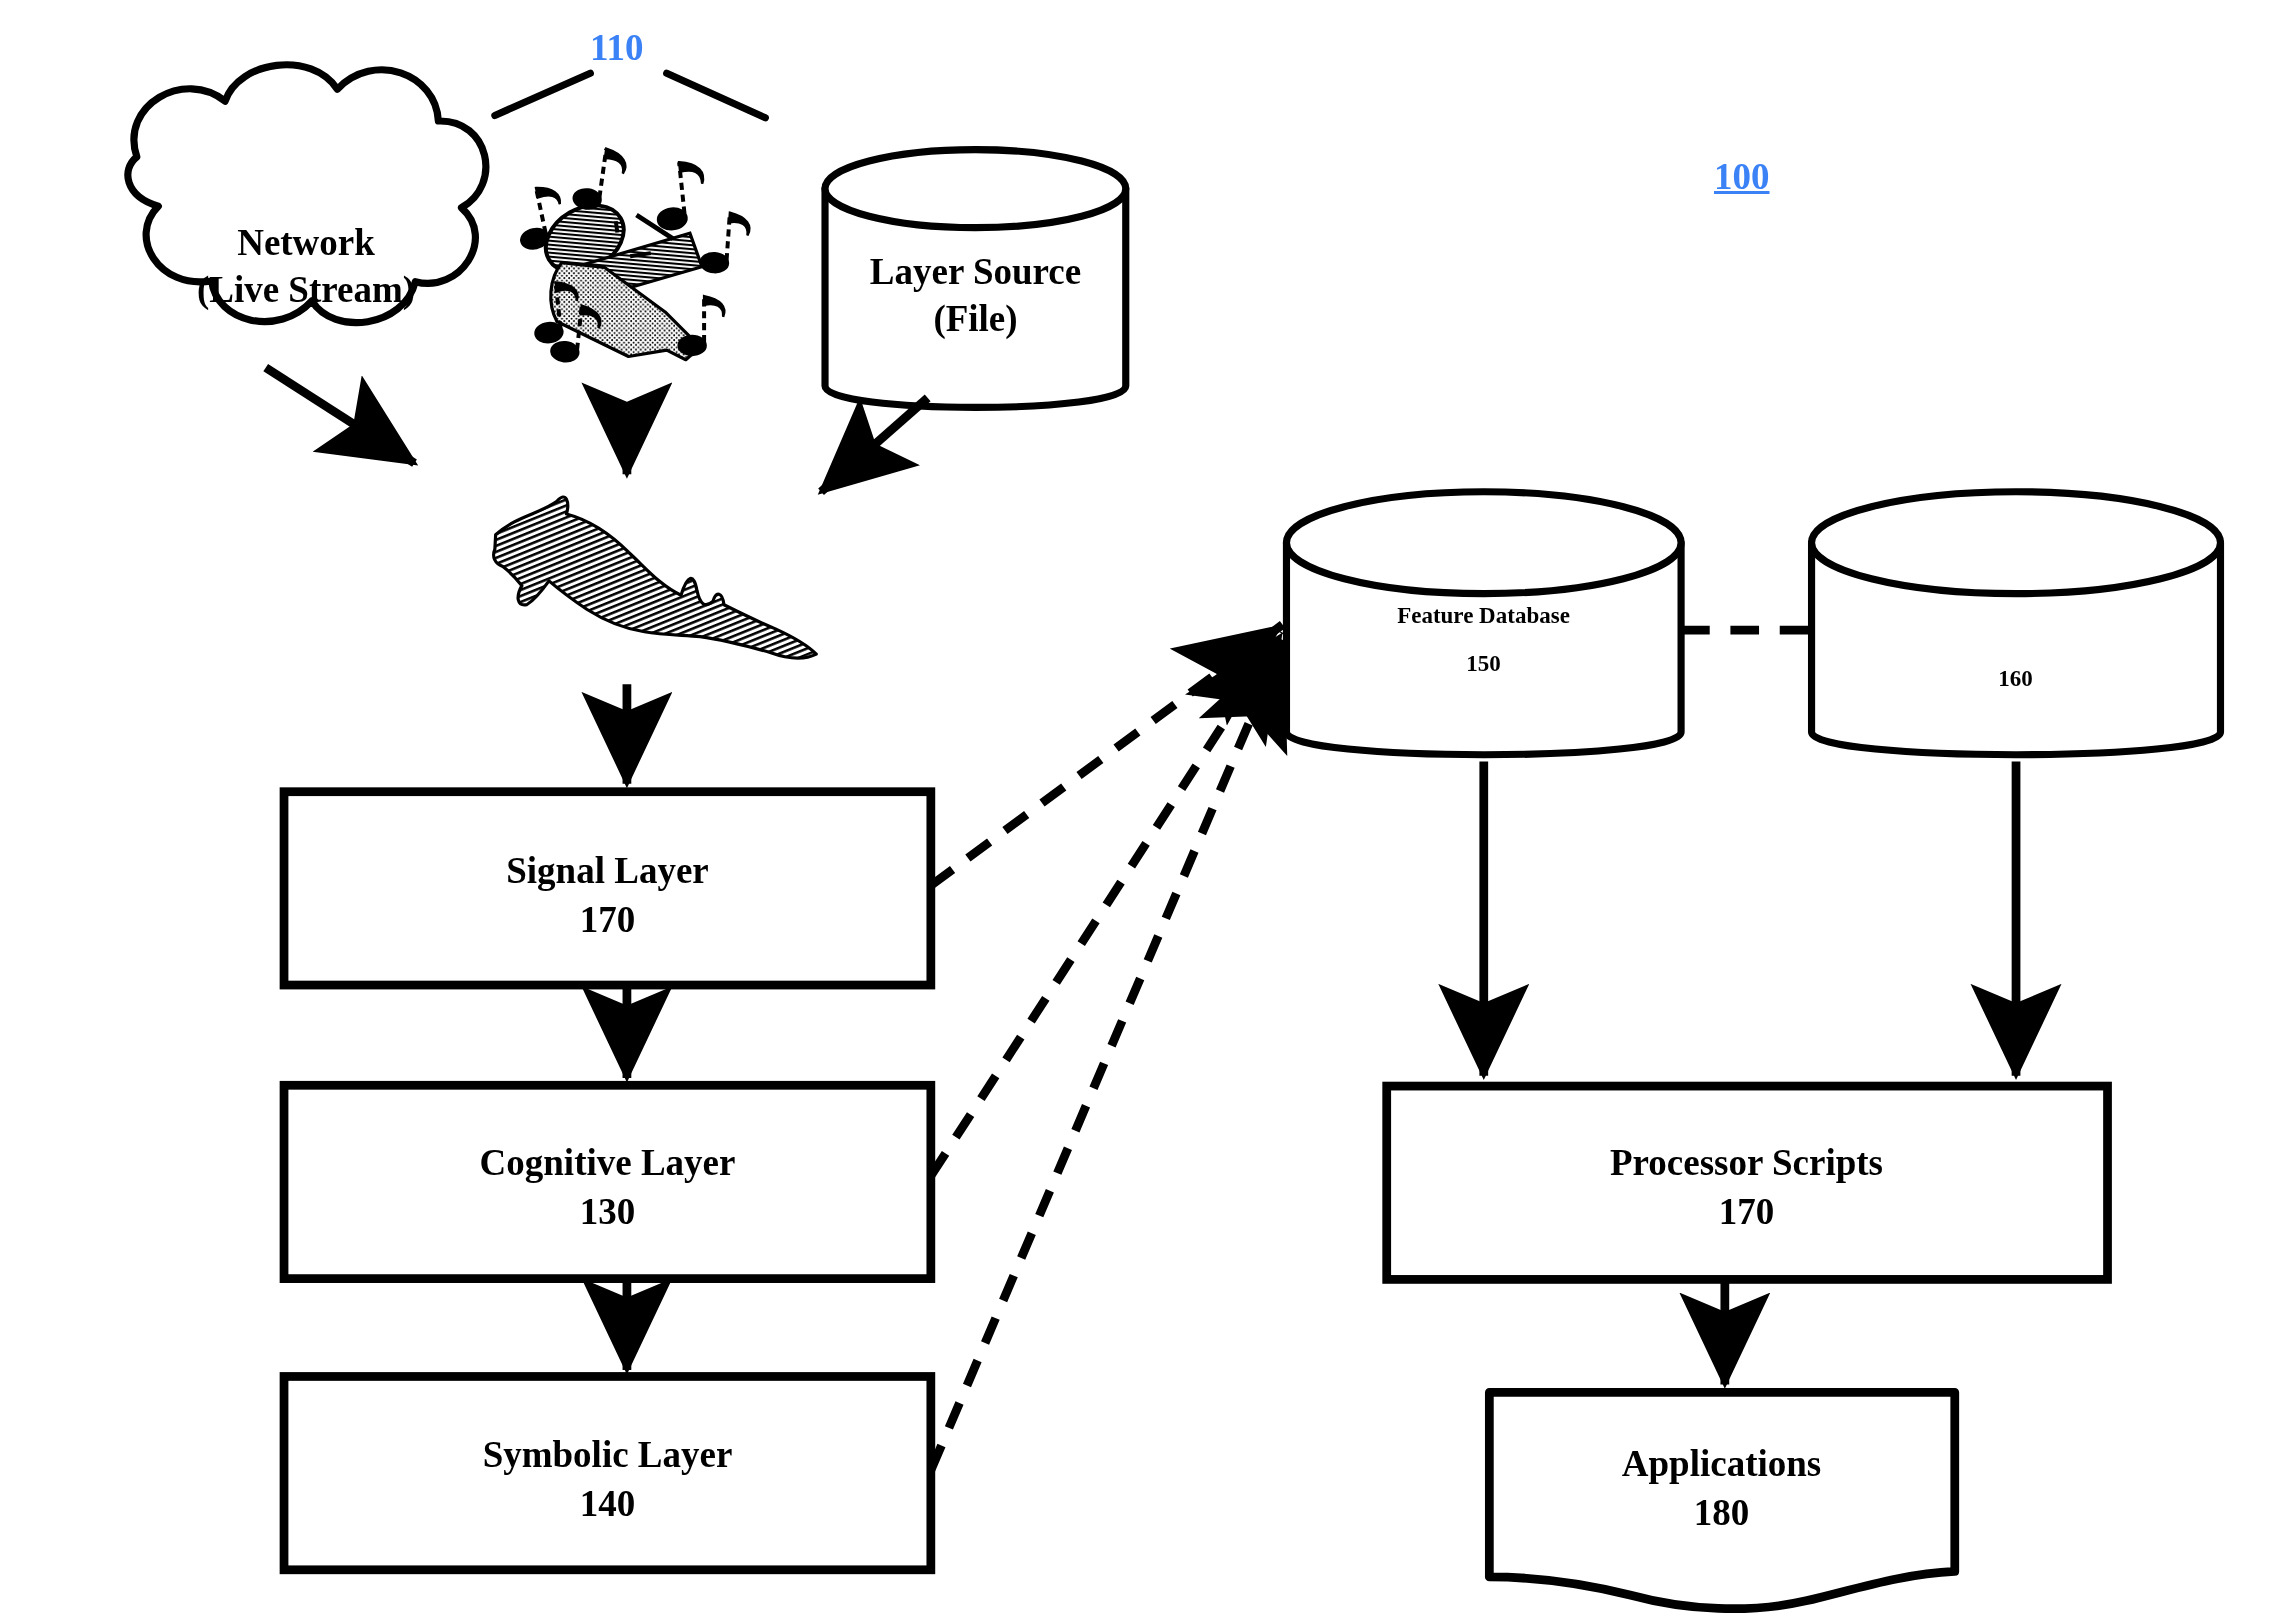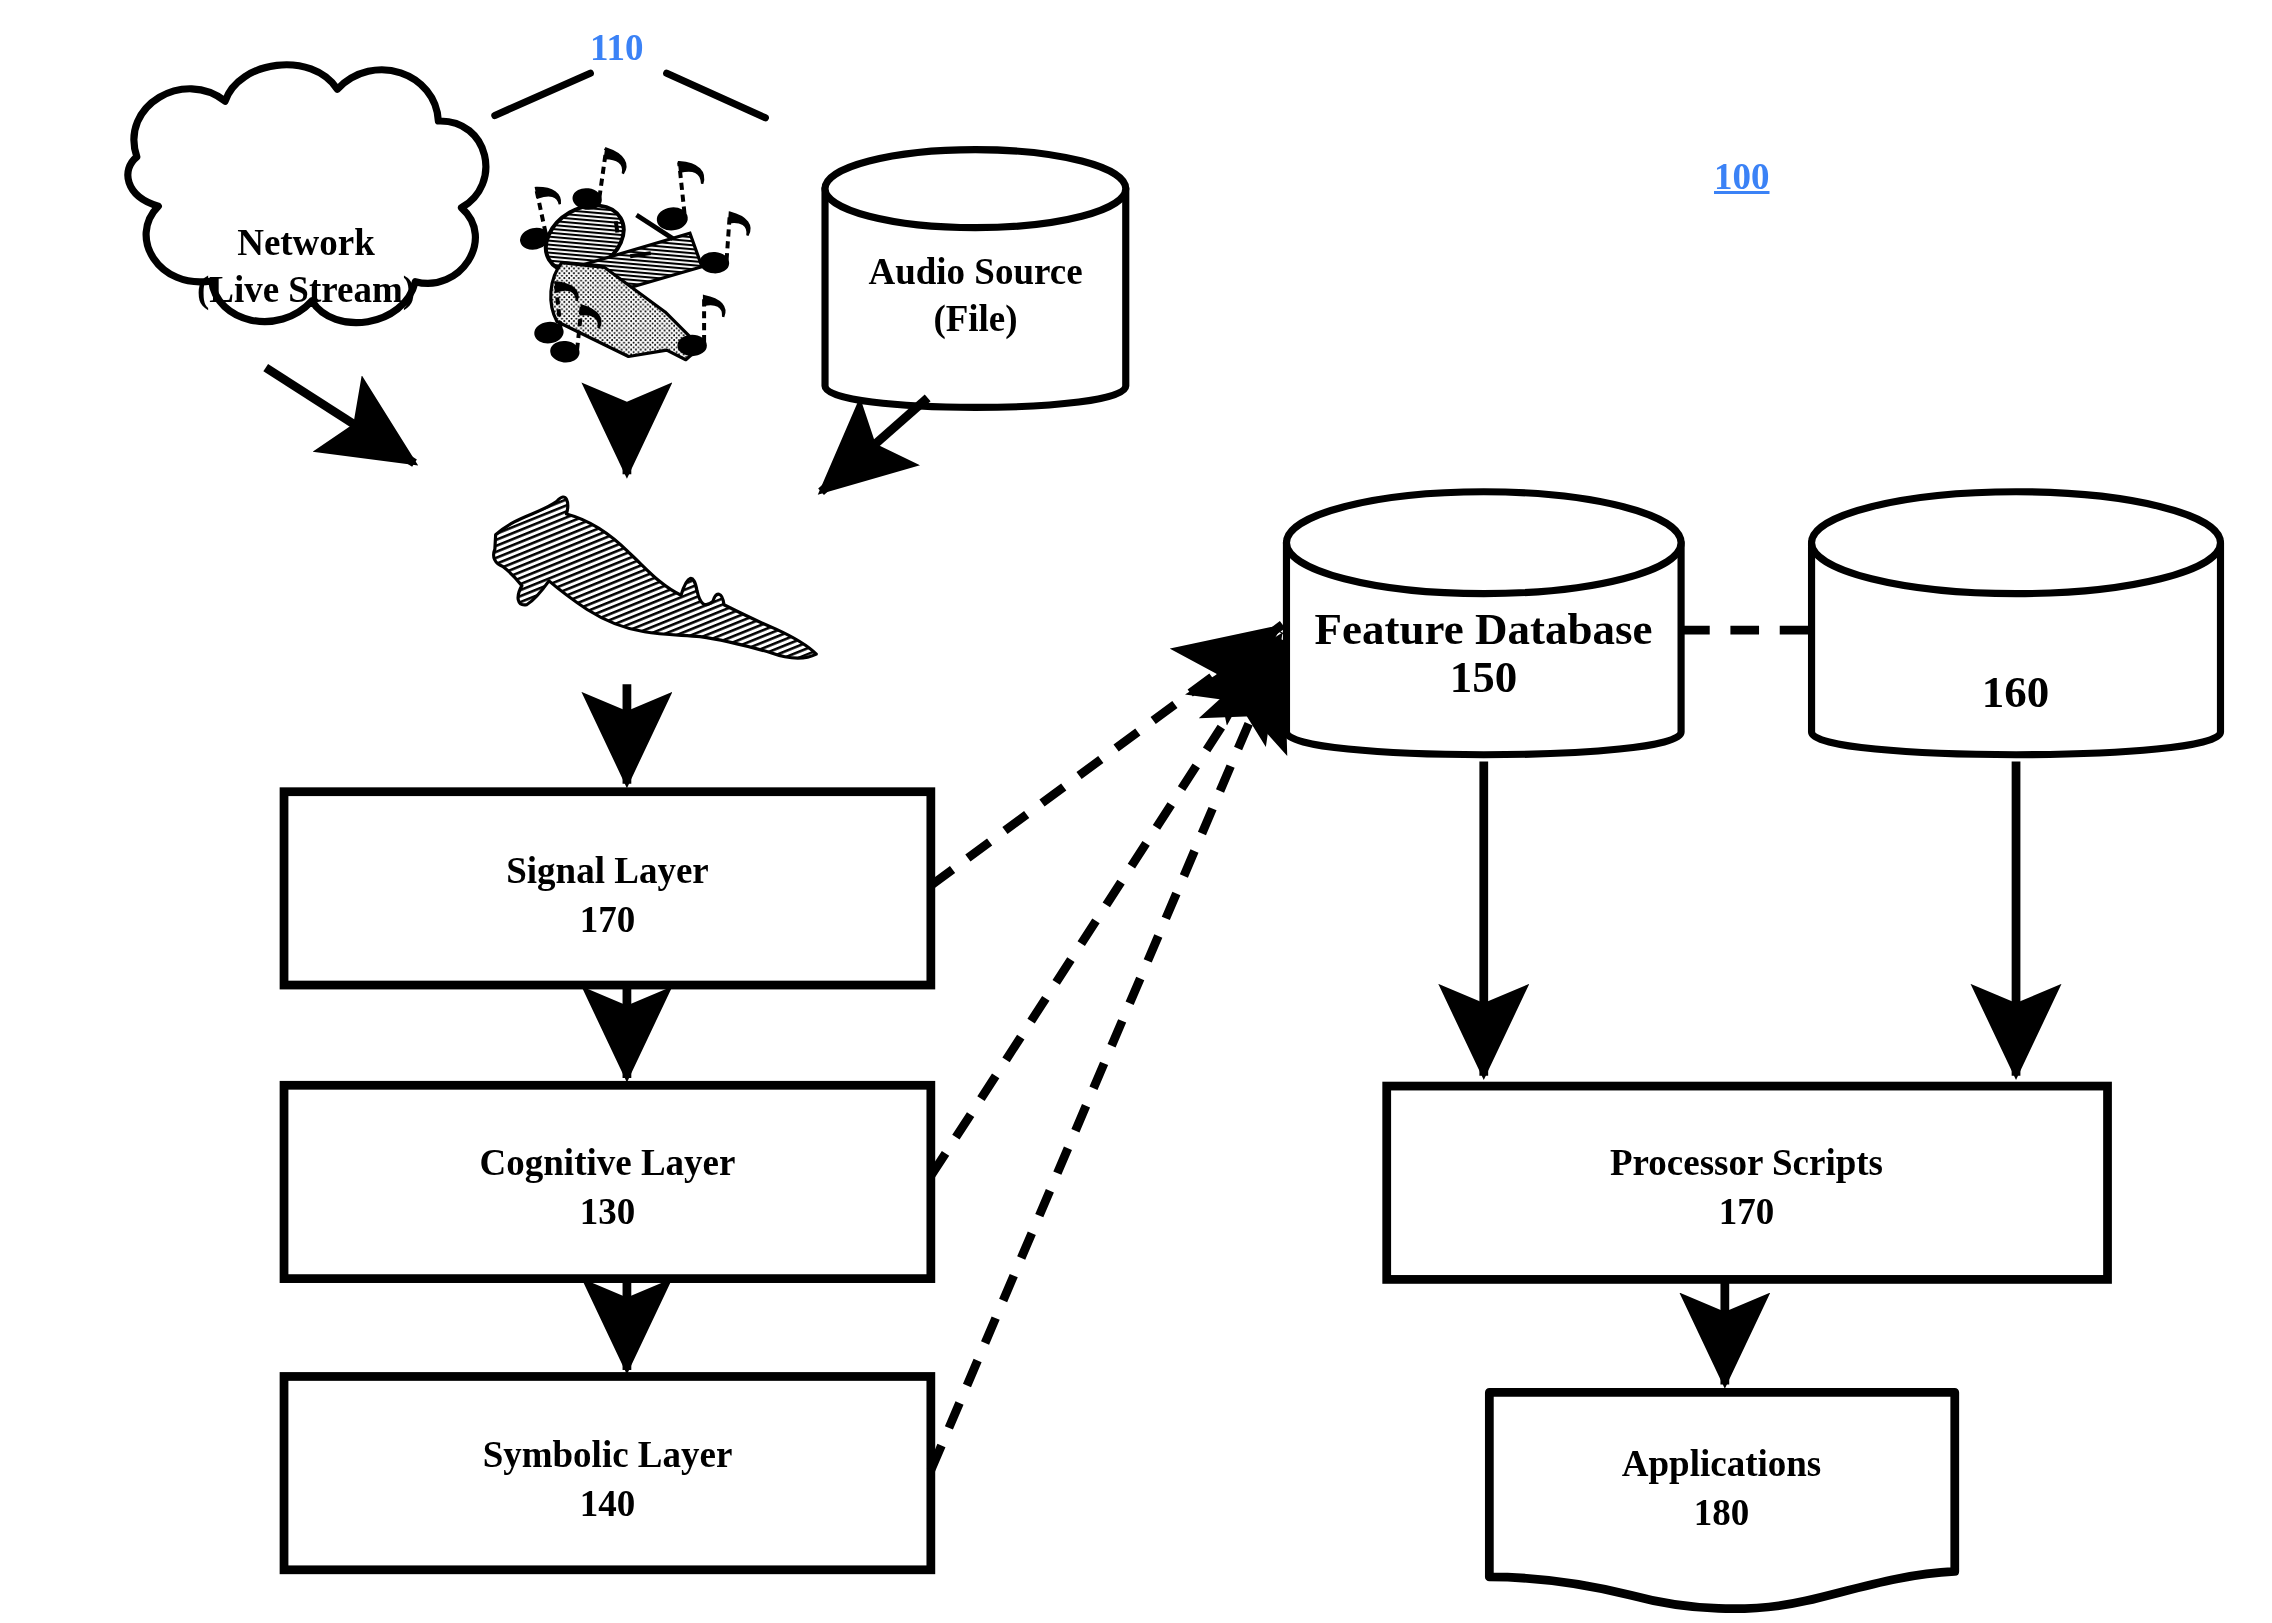--- a/index.html
+++ b/index.html
@@ -29,21 +29,21 @@
   .lbl {
     position: absolute;
     text-align: center;
     color: #000000;
     font-weight: bold;
     line-height: 1.28;
     white-space: pre-line;
     font-family: "Liberation Serif", "DejaVu Serif", serif;
     pointer-events: none;
   }
-  .lbl-44 { font-size: 45px; }
+  .lbl-44 { font-size: 23px; }
   .lbl-46 { font-size: 37px; }
   .ref-num {
     position: absolute;
     font-size: 37px;
     font-weight: bold;
     color: #3b82f6;
     font-family: "Liberation Serif", "DejaVu Serif", serif;
   }
   .ref-num.underlined { text-decoration: underline; }
   .hit {
@@ -235,21 +235,21 @@
              C 1990 1990, 1930 1982, 1872 1982 Z" fill="#ffffff" stroke="#000" stroke-width="11" stroke-linejoin="round"></path>
   </svg>
 
   <div class="ref-num" style="left:590px; top:25.5px;">110</div>
 
   <div class="ref-num underlined" style="left:1714px; top:155px;">100</div>
 
   <div class="lbl lbl-46" style="left:135px; top:219px; width:342px;">Network
 (Live Stream)</div>
 
-  <div class="lbl lbl-46" style="left:827px; top:248px; width:297px;">Audio Source
+  <div class="lbl lbl-46" style="left:827px; top:248px; width:297px;">Layer Source
 (File)</div>
 
   <div class="lbl lbl-46" style="left:284px; top:847px; width:647px;">Signal Layer</div>
   <div class="lbl lbl-46" style="left:284px; top:896px; width:647px;">170</div>
 
   <div class="lbl lbl-46" style="left:284px; top:1139px; width:647px;">Cognitive Layer</div>
   <div class="lbl lbl-46" style="left:284px; top:1188px; width:647px;">130</div>
 
   <div class="lbl lbl-46" style="left:284px; top:1431px; width:647px;">Symbolic Layer</div>
   <div class="lbl lbl-46" style="left:284px; top:1480px; width:647px;">140</div>

